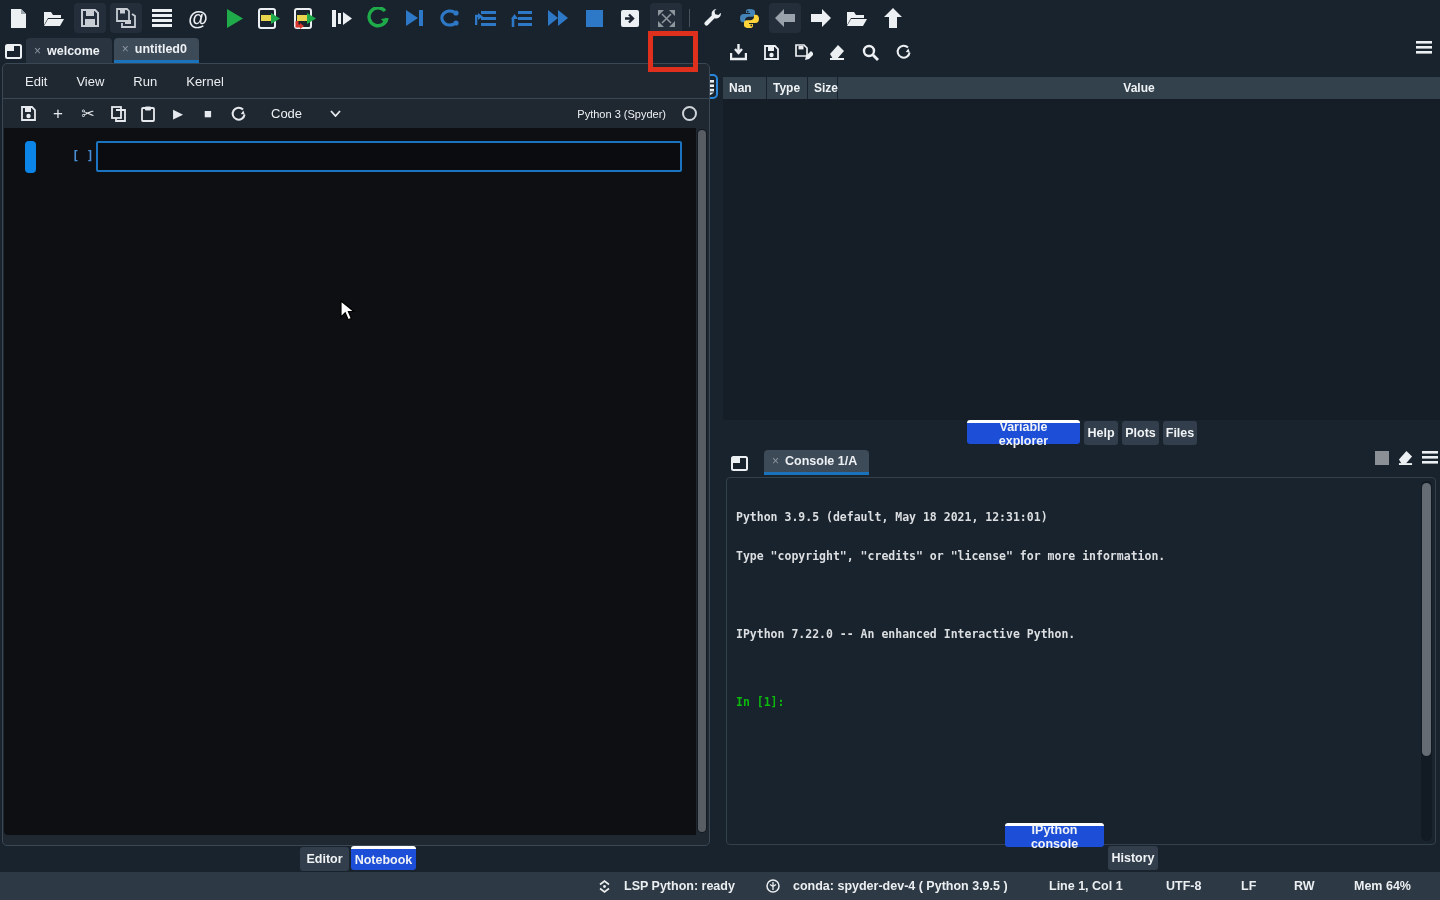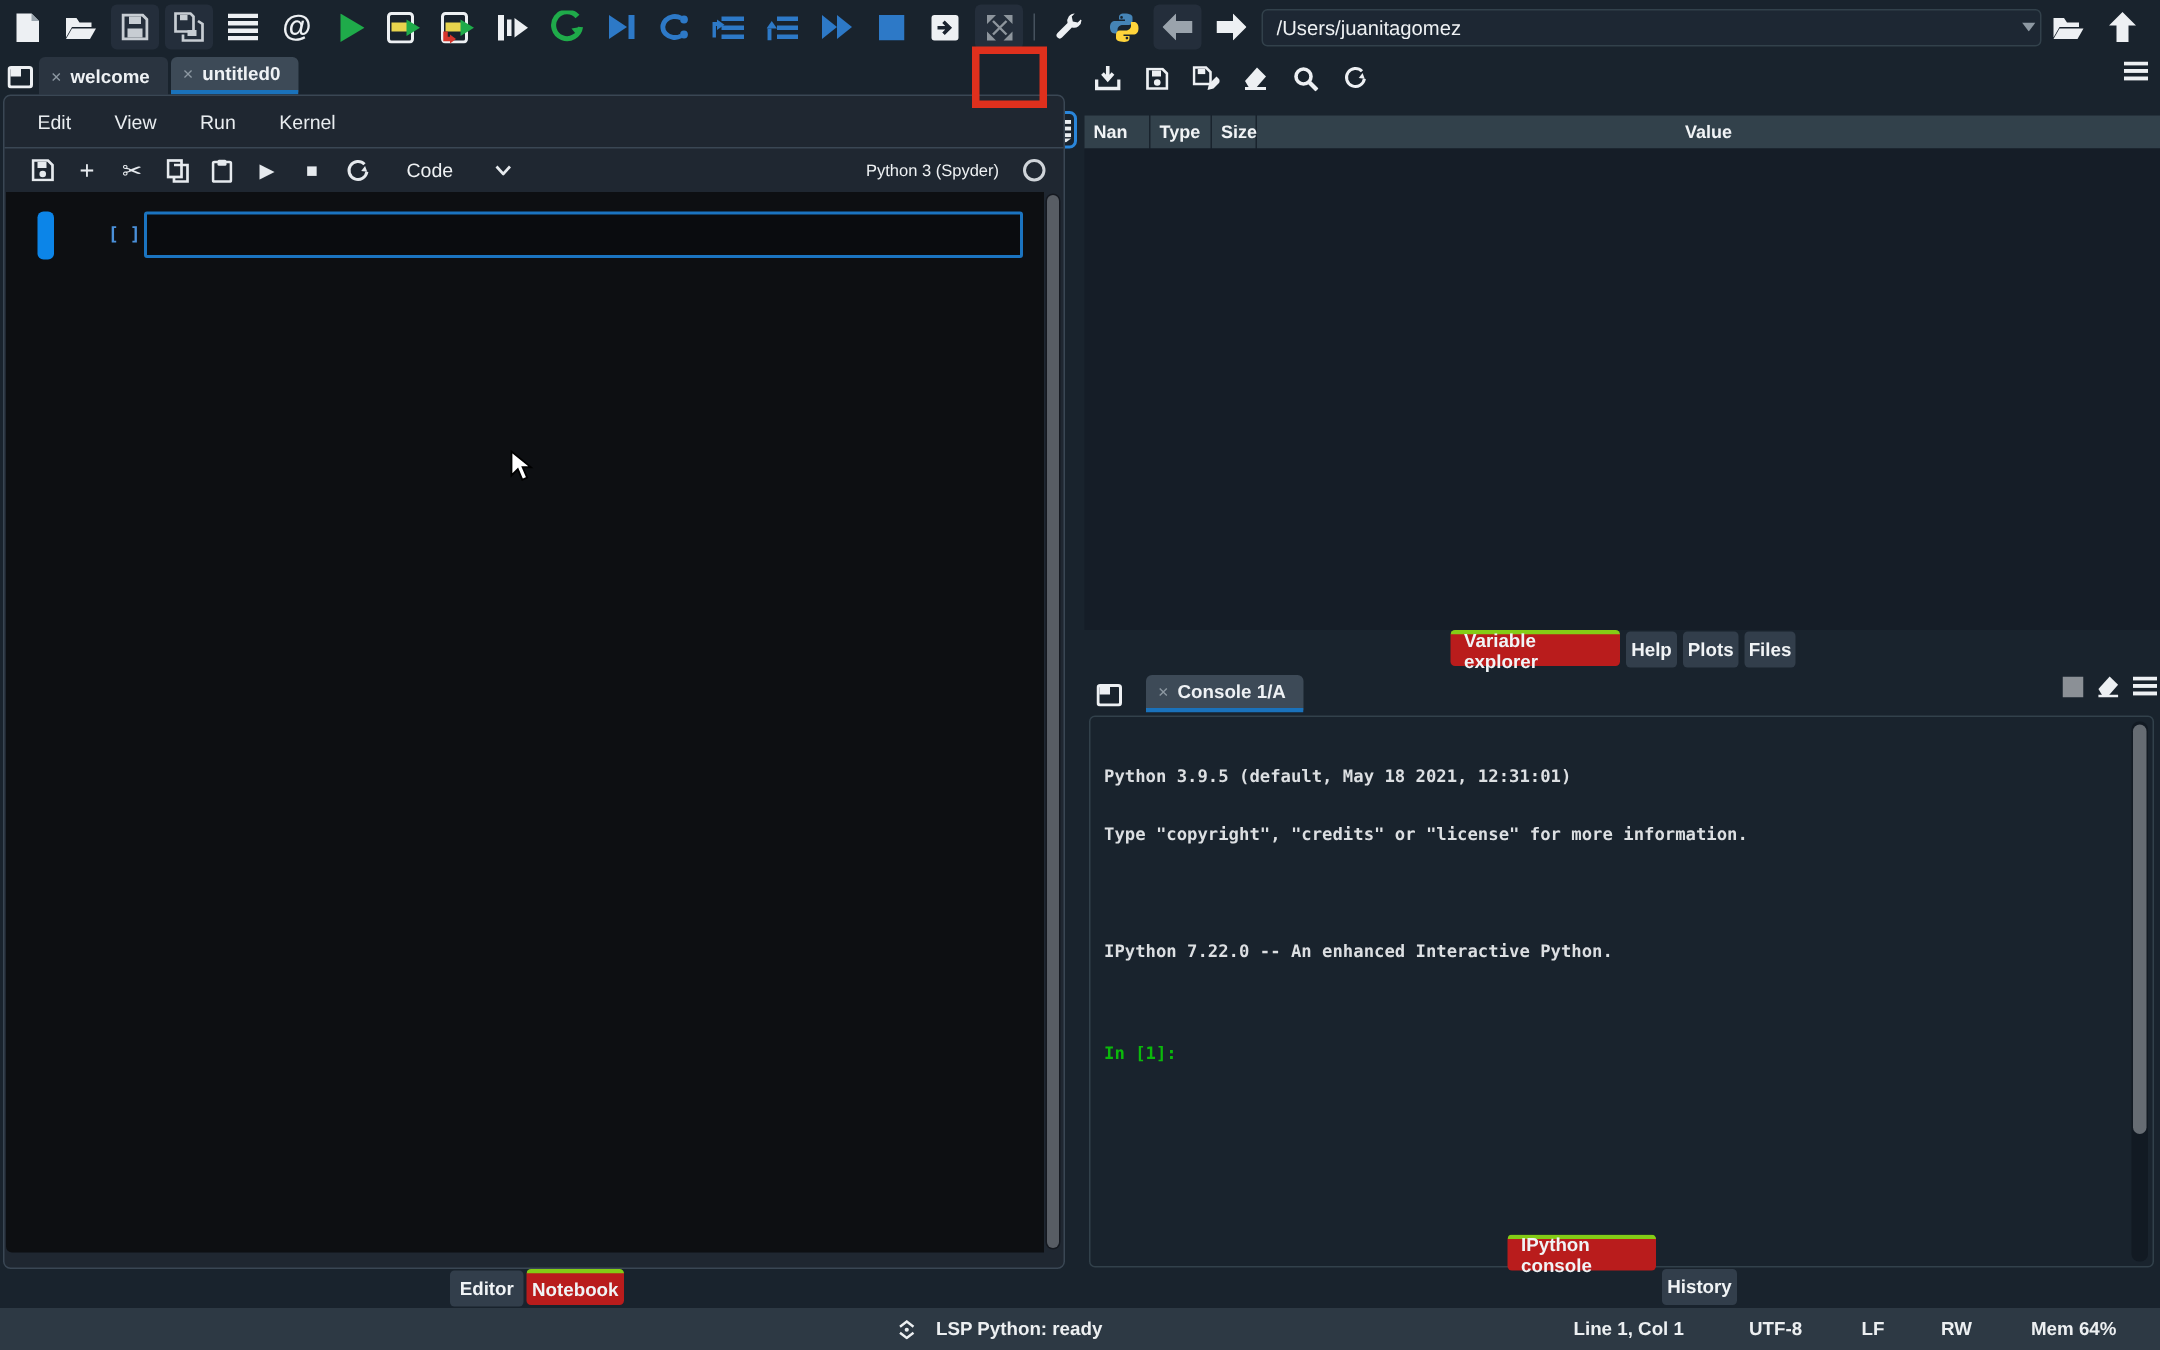--- a/index.html
+++ b/index.html
@@ -62,21 +62,21 @@
                 background:#0a0c0f; border:2px solid #1b74c0; border-radius:2px; }
   #nb-scroll { position:absolute; right:2px; top:65px; width:10px; bottom:12px;
                background:#151920; border-radius:5px; }
   #nb-thumb { position:absolute; left:1px; right:1px; top:1px; bottom:1px;
               background:#585d64; border-radius:5px; }
 
   
   .switch-tab { position:absolute; height:24px; display:flex; align-items:center; justify-content:center;
                 background:#323e4b; border-radius:3px; font-size:12.5px; font-weight:700;
                 color:#f0f3f5; padding:0 9px; }
-  .switch-tab.active { background:#b91c1c; border-top:3px solid #84cc16; }
+  .switch-tab.active { background:#1d4ed8; border-top:3px solid #ffffff;text-align:center; }
 
   
   #vx-panel { position:absolute; left:722px; top:36px; width:718px; height:410px; }
   #vx-toolbar { position:absolute; left:2px; top:2px; height:28px; display:flex; align-items:center; gap:5px; }
   .vx { width:28px; height:26px; display:flex; align-items:center; justify-content:center; }
   #vx-menu { position:absolute; right:8px; top:5px; }
   #vx-header { position:absolute; left:1px; top:41px; right:0; height:22px; display:flex; gap:1px;
                background:#19232d; }
   .vx-h { background:#32414b; display:flex; align-items:center; padding-left:6px;
           font-size:12px; font-weight:700; color:#f0f3f5; }
@@ -268,26 +268,20 @@
   <span class="tb boxed">
     <svg width="20" height="18" viewBox="0 0 20 18">
         <path d="M9 0L0 9l9 9v-5h11V5H9z" fill="#9aa3ac"></path>
       </svg>
   </span>
   <span class="tb">
     <svg width="20" height="18" viewBox="0 0 20 18">
         <path d="M11 0l9 9-9 9v-5H0V5h11z" fill="#edf0f3"></path>
       </svg>
   </span>
-  <div id="path-wrap">
-    <input id="path-input" type="text" value="/Users/juanitagomez" style="">
-    <svg id="path-dd" width="9" height="6" viewBox="0 0 9 6">
-        <path d="M0 0h9L4.5 6z" fill="#8d98a2"></path>
-      </svg>
-  </div>
   <span class="tb">
     <svg width="22" height="17" viewBox="0 0 22 17">
         <path d="M1 2h7l2 3h8v3H5L1 15z" fill="#edf0f3"></path>
         <path d="M5 9h16l-4 7H1z" fill="#edf0f3"></path>
       </svg>
   </span>
   <span class="tb">
     <svg width="18" height="20" viewBox="0 0 18 20">
         <path d="M9 0l9 9h-5v11H5V9H0z" fill="#edf0f3"></path>
       </svg>
@@ -523,20 +517,27 @@
 
 <div id="statusbar">
   <div class="st-item" style="left:598px;">
     <svg width="13" height="13" viewBox="0 0 13 13">
         <path d="M2 4.5L6.5 1 11 4.5" fill="none" stroke="#eceff1" stroke-width="1.6"></path>
         <path d="M2 8.5L6.5 12 11 8.5" fill="none" stroke="#eceff1" stroke-width="1.6"></path>
         <circle cx="6.5" cy="6.5" r="1.4" fill="#eceff1"></circle>
       </svg>
     <span>LSP Python: ready</span>
   </div>
+  <div class="st-item" style="left:766px;">
+    <svg width="14" height="14" viewBox="0 0 14 14">
+        <circle cx="7" cy="7" r="6" fill="none" stroke="#eceff1" stroke-width="1.5"></circle>
+        <path d="M7 3v8M4 5.5l3 2 3-2" fill="none" stroke="#eceff1" stroke-width="1.3"></path>
+      </svg>
+    <span>conda: spyder-dev-4 ( Python 3.9.5 )</span>
+  </div>
   <div class="st-item" style="left:1049px;">
     <span>Line 1, Col 1</span>
   </div>
   <div class="st-item" style="left:1166px;">
     <span>UTF-8</span>
   </div>
   <div class="st-item" style="left:1241px;">
     <span>LF</span>
   </div>
   <div class="st-item" style="left:1294px;">

